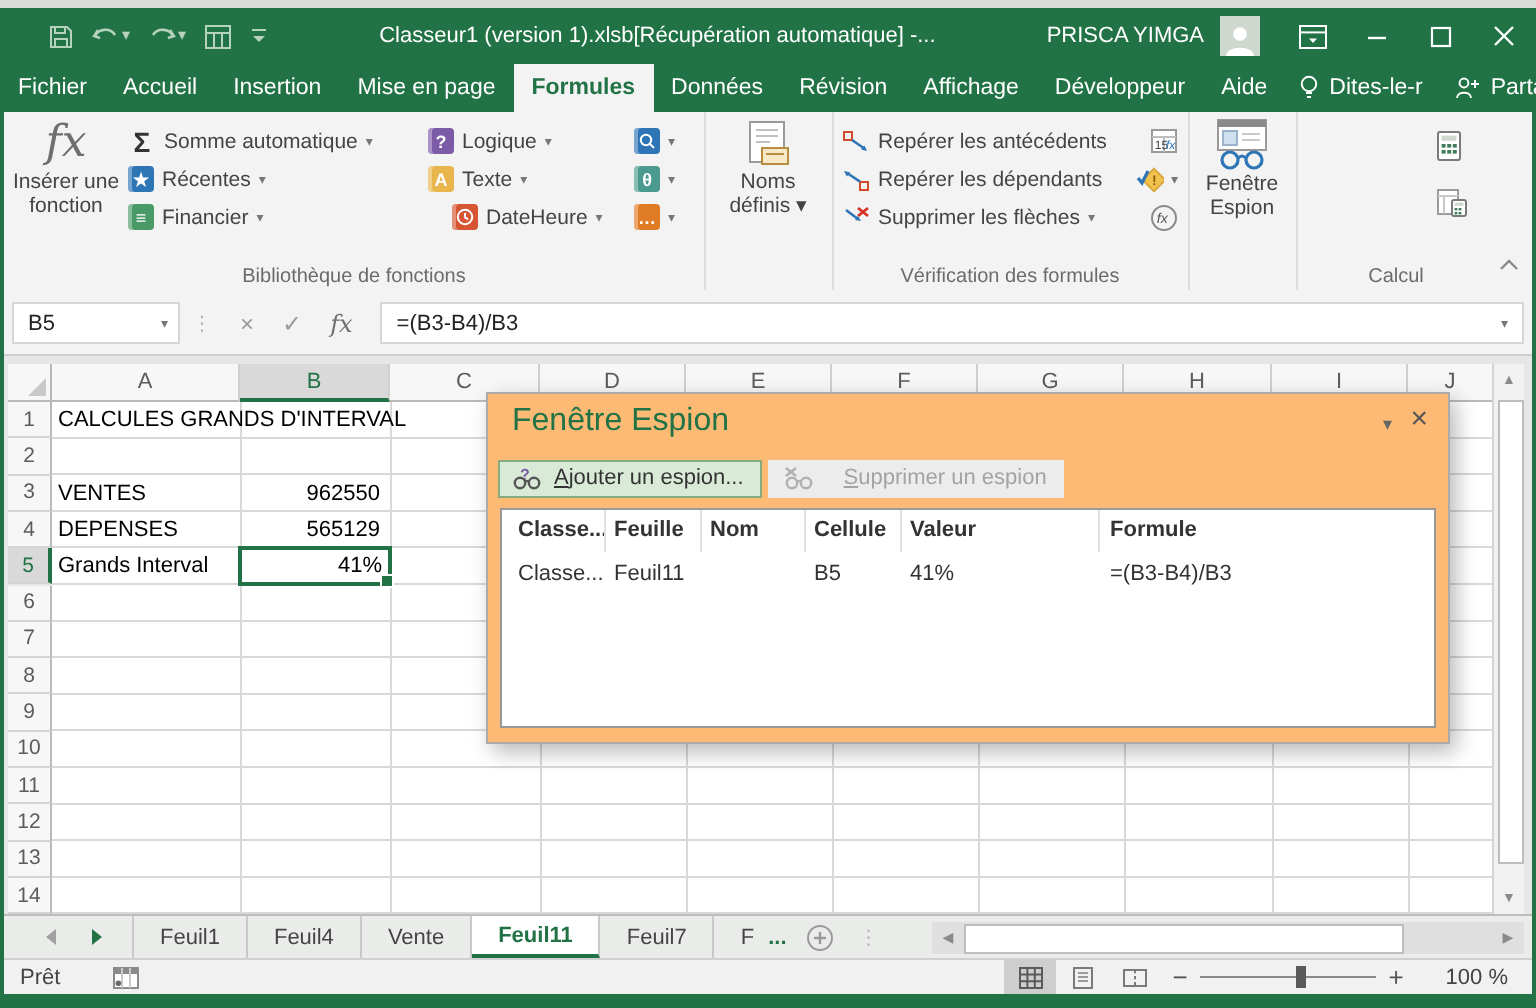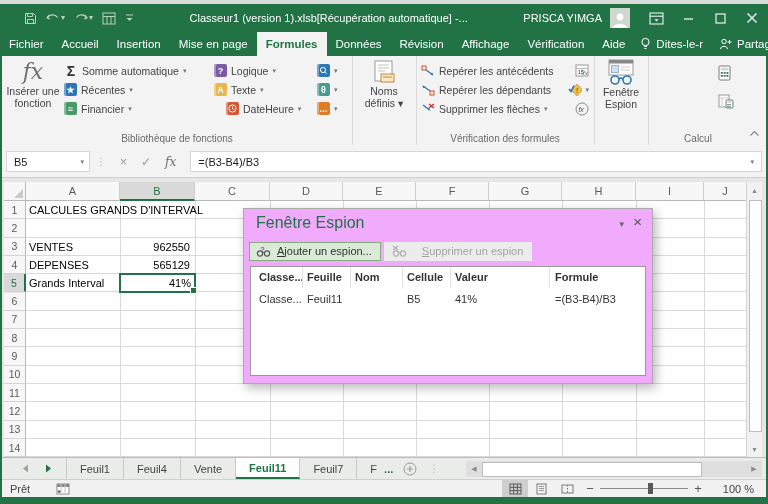--- a/index.html
+++ b/index.html
@@ -61,21 +61,21 @@
   .rowhdr.sel{background:#d9d9d9;border-right:2px solid #217346;color:#217346;}
   .celltxt{height:18.3px;line-height:18.3px;font-size:11px;color:#000;white-space:nowrap;}
   .num{text-align:right;padding-right:4px;box-sizing:border-box;}
   .selcell{left:117px;top:95px;width:77px;height:20px;border:2px solid #217346;background:#fff;box-sizing:border-box;
     font-size:11px;line-height:16px;text-align:right;padding-right:3px;}
   .handle{position:absolute;right:-3px;bottom:-3px;width:5px;height:5px;background:#217346;border:1px solid #fff;}
   .vsb{left:744px;top:4px;width:16px;height:275px;background:#f1f1f1;border-left:1px solid #d4d4d4;box-sizing:border-box;}
   .vsb .thumb{position:absolute;left:2px;top:18px;width:11px;height:230px;background:#fff;border:1px solid #bdbdbd;}
   .sbarrow{position:absolute;left:0;width:15px;height:16px;display:flex;align-items:center;justify-content:center;font-size:7px;color:#8a8a8a;}
   
-  .watch{left:243px;top:208px;width:410px;height:176px;background:#f0abfc;border:1px solid #ababab;
+  .watch{left:243px;top:196px;width:482px;height:176px;background:#fdba74;border:1px solid #ababab;
     box-shadow:3px 4px 10px rgba(0,0,0,.28);box-sizing:border-box;z-index:20;}
   .watch-title{position:absolute;left:12px;top:5px;font-size:16px;color:#217346;}
   .watch-dd{position:absolute;right:28px;top:10px;color:#666;font-size:9px;}
   .watch-close{position:absolute;right:10px;top:4px;color:#555;font-size:15px;line-height:18px;}
   .wbtns{position:absolute;left:5px;top:33px;display:flex;gap:3px;font-size:11px;}
   .wbtn1{display:flex;align-items:center;gap:5px;background:#d9ead7;border:1px solid #86ab7f;padding:2px 8px 3px 6px;color:#333;}
   .wbtn2{display:flex;align-items:center;gap:15px;background:#ececec;border:1px solid #ececec;padding:2px 8px 3px 6px;color:#a3a3a3;}
   .fl{display:inline-block;}
   .fl::first-letter{text-decoration:underline;}
   .wtable{position:absolute;left:6px;right:6px;top:57px;bottom:7px;background:#fff;border:1px solid #9a9a9a;font-size:11px;color:#333;}
@@ -185,21 +185,21 @@
 
 <div class="abs tabrow">
   <span class="mtab">Fichier</span>
   <span class="mtab">Accueil</span>
   <span class="mtab">Insertion</span>
   <span class="mtab">Mise en page</span>
   <span class="mtab active">Formules</span>
   <span class="mtab">Données</span>
   <span class="mtab">Révision</span>
   <span class="mtab">Affichage</span>
-  <span class="mtab">Vérification</span>
+  <span class="mtab">Développeur</span>
   <span class="mtab">Aide</span>
   <div class="tab-right">
     <span class="mtab">
       <svg width="11" height="14" viewBox="0 0 11 14" style="margin-right:5px">
           <circle cx="5.5" cy="5" r="3.6" fill="none" stroke="#fff"></circle>
           <path d="M4 9.5h3M4.5 11.5h2" stroke="#fff"></path>
         </svg>
       <span>Dites-le-r</span>
     </span>
     <span class="mtab">

